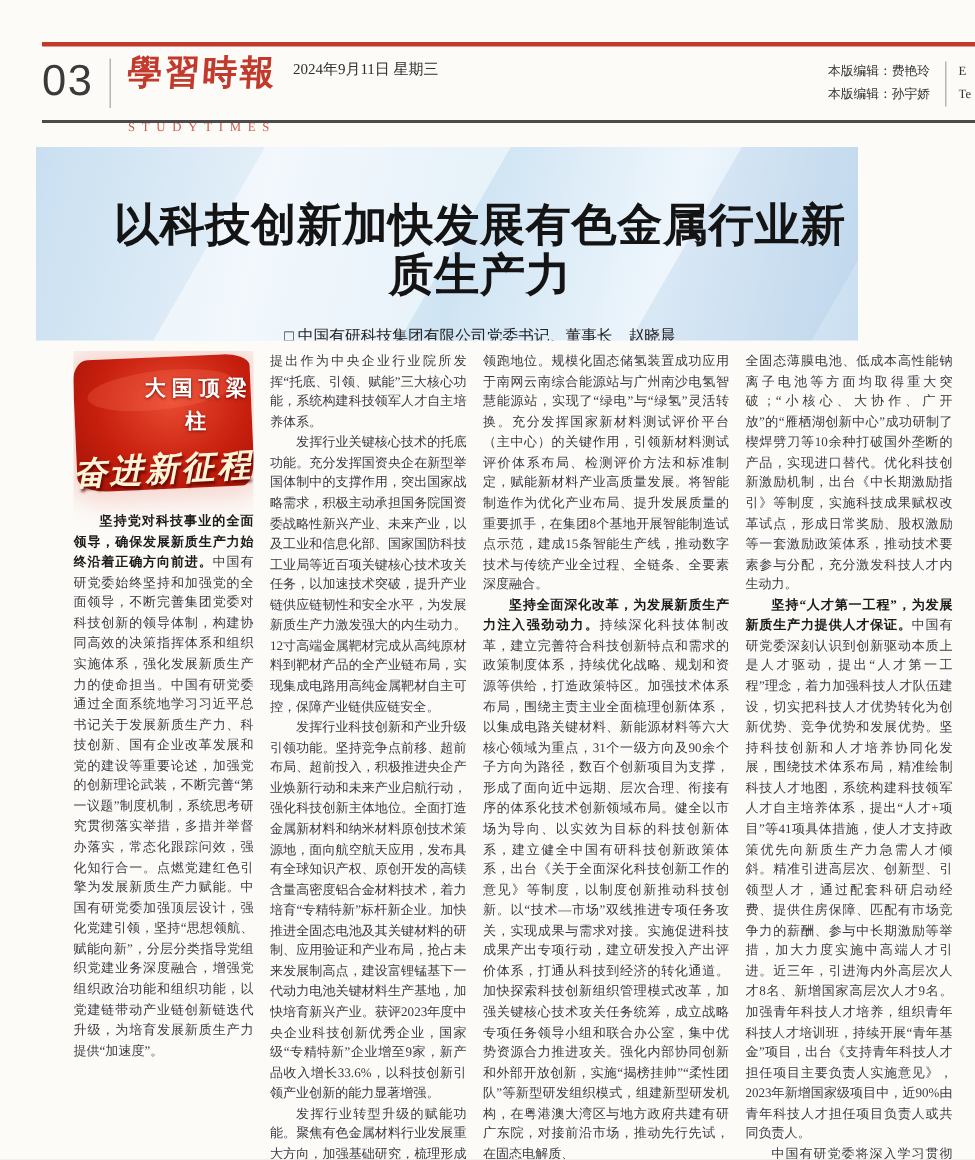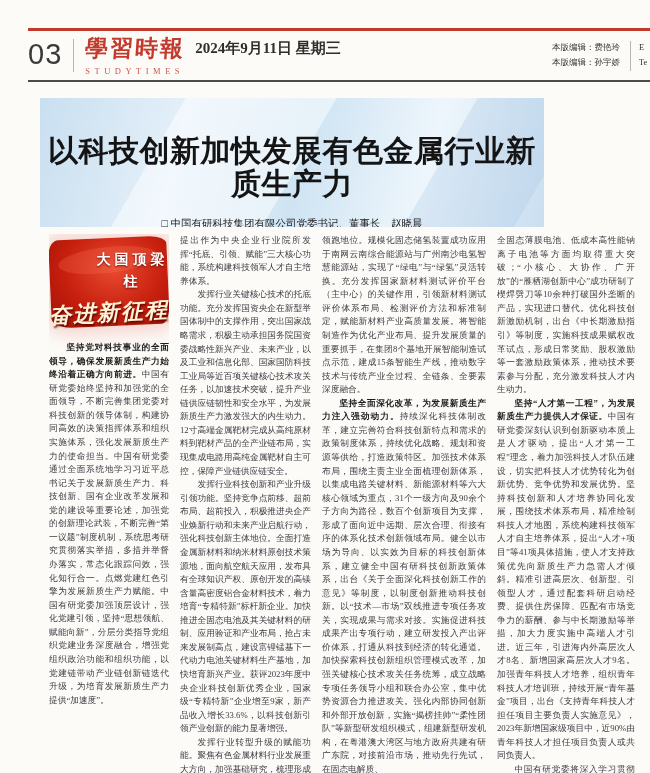--- a/index.html
+++ b/index.html
@@ -7,30 +7,30 @@
         font-family:"Liberation Serif","DejaVu Serif",serif;color:#3b3b42;}
   
   .top-red-line{position:absolute;left:28px;top:28px;width:622px;height:3px;background:#c0392b;}
   .header{position:absolute;left:28px;top:37px;width:622px;height:40px;display:flex;align-items:flex-start;}
   .page-num{font-family:"Liberation Sans","DejaVu Sans",sans-serif;font-size:29px;line-height:34px;
             font-weight:400;color:#3a3a3a;letter-spacing:1px;}
   .vdiv{width:1px;height:33px;background:#b9b5b0;margin:2px 11px 0 11px;}
   .masthead-block{display:flex;flex-direction:column;}
   .masthead{font-size:23px;line-height:24px;font-weight:900;color:#c23a2b;letter-spacing:2px;
             transform:skewX(-4deg);}
-  .masthead-en{font-size:8.5px;color:#cd5a4c;letter-spacing:4.5px;margin-top:5px;}
-  .date{font-size:15px;font-weight:700;color:#2e2e2e;margin:2px 16px 0 10px;white-space:nowrap;}
+  .masthead-en{font-size:8.5px;color:#cd5a4c;letter-spacing:4.5px;margin-top:18px;}
+  .date{font-size:10px;font-weight:400;color:#2e2e2e;margin:2px 16px 0 10px;white-space:nowrap;}
   .hspacer{flex:1;}
   .editors{font-size:8.5px;color:#333;line-height:1.75;margin-top:3px;text-align:left;white-space:nowrap;}
   .vdiv2{width:1px;height:30px;background:#b9b5b0;margin:4px 8px 0 10px;}
   .edge{font-size:8.5px;color:#333;line-height:1.75;margin-top:3px;width:11px;overflow:hidden;white-space:nowrap;}
   .header-rule{position:absolute;left:28px;top:80px;width:622px;height:2px;background:#4b4b4b;}
   
-  .banner{position:absolute;left:40px;top:98px;width:504px;height:129px;overflow:hidden;
-          background:linear-gradient(104deg,#c9dff0 0%,#e4f0f9 28%,#cfe4f3 52%,#eef6fc 76%,#c9def0 100%);}
+  .banner{position:absolute;left:24px;top:98px;width:504px;height:129px;overflow:hidden;
+          background:linear-gradient(104deg,#c9dff0 0%,#e4f0f9 28%,#cfe4f3 52%,#eef6fc 76%,#c9def0 100%);padding-left:44px;}
   .banner::before{content:'';position:absolute;left:16%;top:-30px;width:30%;height:220%;
           background:rgba(255,255,255,.5);transform:skewX(-30deg);}
   .banner::after{content:'';position:absolute;right:4%;top:-30px;width:22%;height:220%;
           background:rgba(170,200,228,.3);transform:skewX(-30deg);}
   .headline{position:relative;z-index:2;margin-top:36px;text-align:center;font-size:30px;
             font-weight:900;color:#141414;letter-spacing:.5px;line-height:1.1;}
   .byline{position:relative;z-index:2;margin-top:17px;text-align:center;font-size:10.5px;
           font-weight:400;color:#222;}
   
   .body-cols{position:absolute;left:49px;top:234px;width:586px;height:539px;display:flex;gap:11px;}

